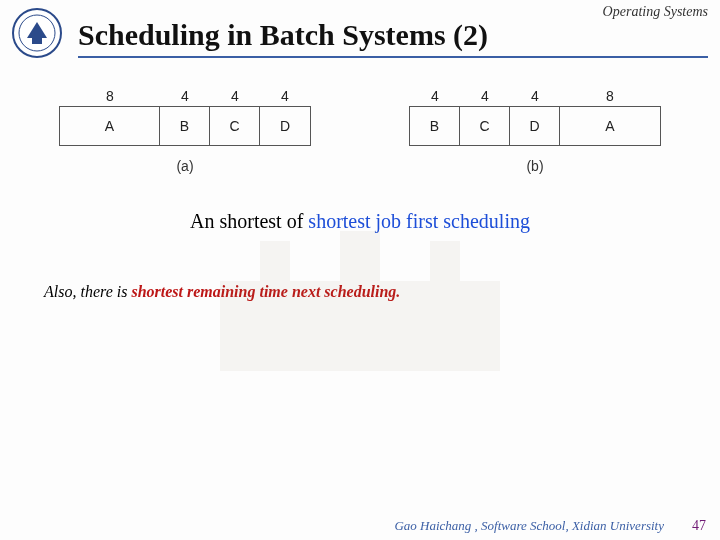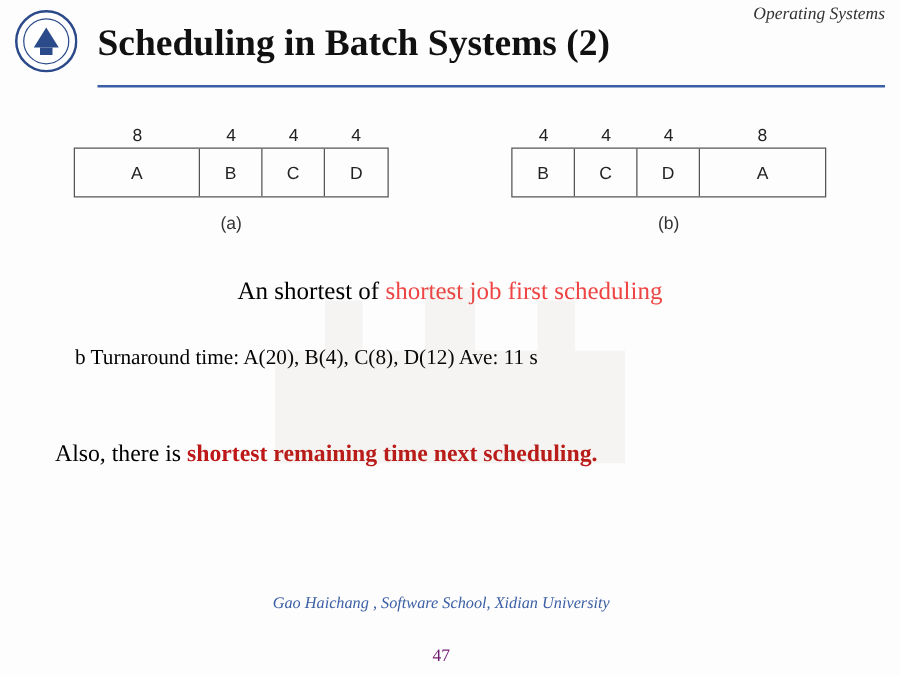--- a/index.html
+++ b/index.html
@@ -34,21 +34,21 @@
     font-style: italic;
     font-size: 14px;
     color: #333;
   }
   .slide-title {
     font-size: 30px;
     font-weight: bold;
     color: #111;
     margin-top: 10px;
     border-bottom: 2px solid #3b5fa5;
-    padding-bottom: 16px;
+    padding-bottom: 4px;
   }
   .diagrams {
     display: flex;
     justify-content: space-around;
     margin: 30px 30px 0 30px;
     gap: 40px;
   }
   .diagram {
     display: flex;
     flex-direction: column;
@@ -83,41 +83,41 @@
     margin-top: 12px;
     font-family: Arial, sans-serif;
     font-size: 14px;
     color: #333;
   }
   .caption {
     text-align: center;
     font-size: 20px;
     margin-top: 36px;
   }
-  .caption .highlight { color: #ef4444; }
+  .caption .highlight { color: #1d4ed8; }
   .lines {
     margin: 24px 0 0 60px;
     font-size: 17px;
     line-height: 2.0;
   }
   .closing {
     margin: 50px 0 0 44px;
-    font-size: 19px;
+    font-size: 16px;
+    font-style: italic;
   }
   .closing .highlight { font-weight: bold; color: #bd1717; }
   .footer-wrap {
     position: absolute;
     bottom: 6px;
     left: 0;
     right: 14px;
     display: flex;
     justify-content: flex-end;
-    align-items: center;
+    align-items: flex-end;
     gap: 28px;
-    flex-direction: column;
   }
   .watermark {
     position: absolute;
     left: 50%;
     top: 58%;
     transform: translate(-50%, -50%);
     opacity: 0.06;
     pointer-events: none;
   }
 </style>
@@ -180,21 +180,20 @@
     </div>
     <div class="diagram-label">(b)</div>
   </div>
 </div>
 
 <div class="caption">
   <span>An shortest of </span><span class="highlight">shortest job first scheduling</span>
 </div>
 
 <div class="lines">
-  <div>b Turnaround time: A(20), B(4), C(8), D(12)   Ave: 11 s</div>
 </div>
 
 <div class="closing">
   <span>Also, there is </span><span class="highlight">shortest remaining time next scheduling.</span>
 </div>
 
 <div class="footer-wrap">
   <span style="font-style:italic;color:#3b5fa5;font-size:13px">Gao Haichang , Software School, Xidian University</span>
   <span style="color:#701a75;font-size:14px">47</span>
 </div>

